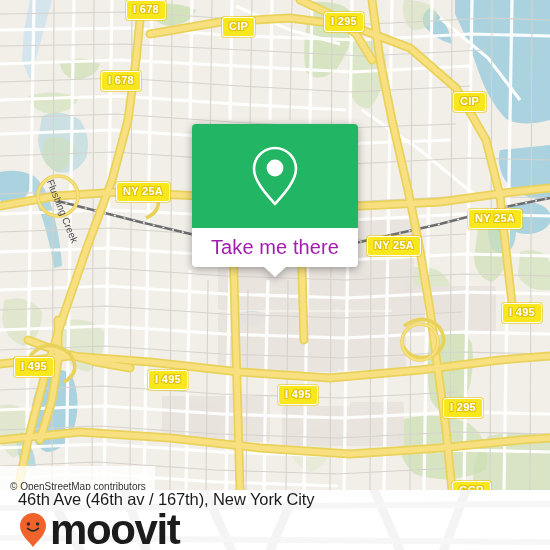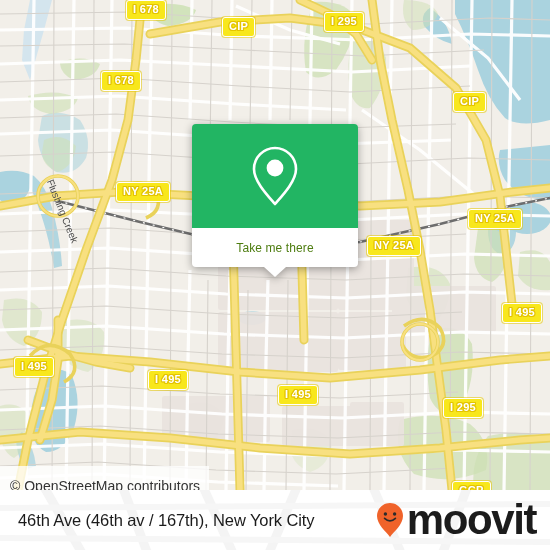--- a/index.html
+++ b/index.html
@@ -72,22 +72,22 @@
   }
   #popup-body {
     height: 39px;
     background: #ffffff;
     border-radius: 0 0 4px 4px;
     display: flex;
     align-items: center;
     justify-content: center;
   }
   #popup-label {
-    font-size: 12px;
-    color: #4d7c0f;
+    font-size: 20px;
+    color: #a21caf;
     letter-spacing: 0.1px;
   }
   #popup-tail {
     position: absolute;
     left: 50%;
     top: 143px;
     width: 0; height: 0;
     margin-left: -11px;
     border-left: 11px solid transparent;
     border-right: 11px solid transparent;
@@ -96,37 +96,37 @@
 
   
   #attribution {
     position: absolute;
     left: 0; top: 466px;
     height: 24px;
     background: rgba(255,255,255,0.78);
     display: flex;
     align-items: center;
     padding: 16px 9px 0 10px;
-    font-size: 14px;
+    font-size: 10px;
     color: #333333;
     white-space: nowrap;
     text-align: right;
   }
 
   
   #bottombar {
     position: absolute;
     left: 0; top: 490px;
     width: 550px; height: 60px;
     background: #ffffff;
     display: flex;
-    align-items: center;
     justify-content: space-between;
     padding: 0 14px 0 18px;
     overflow: hidden;
+    flex-direction: column;
   }
   #bottombar-watermark {
     position: absolute;
     left: 0; top: 0; width: 550px; height: 60px;
     pointer-events: none;
   }
   #place-name {
     position: relative;
     font-size: 16.5px;
     color: #1b1b1b;

